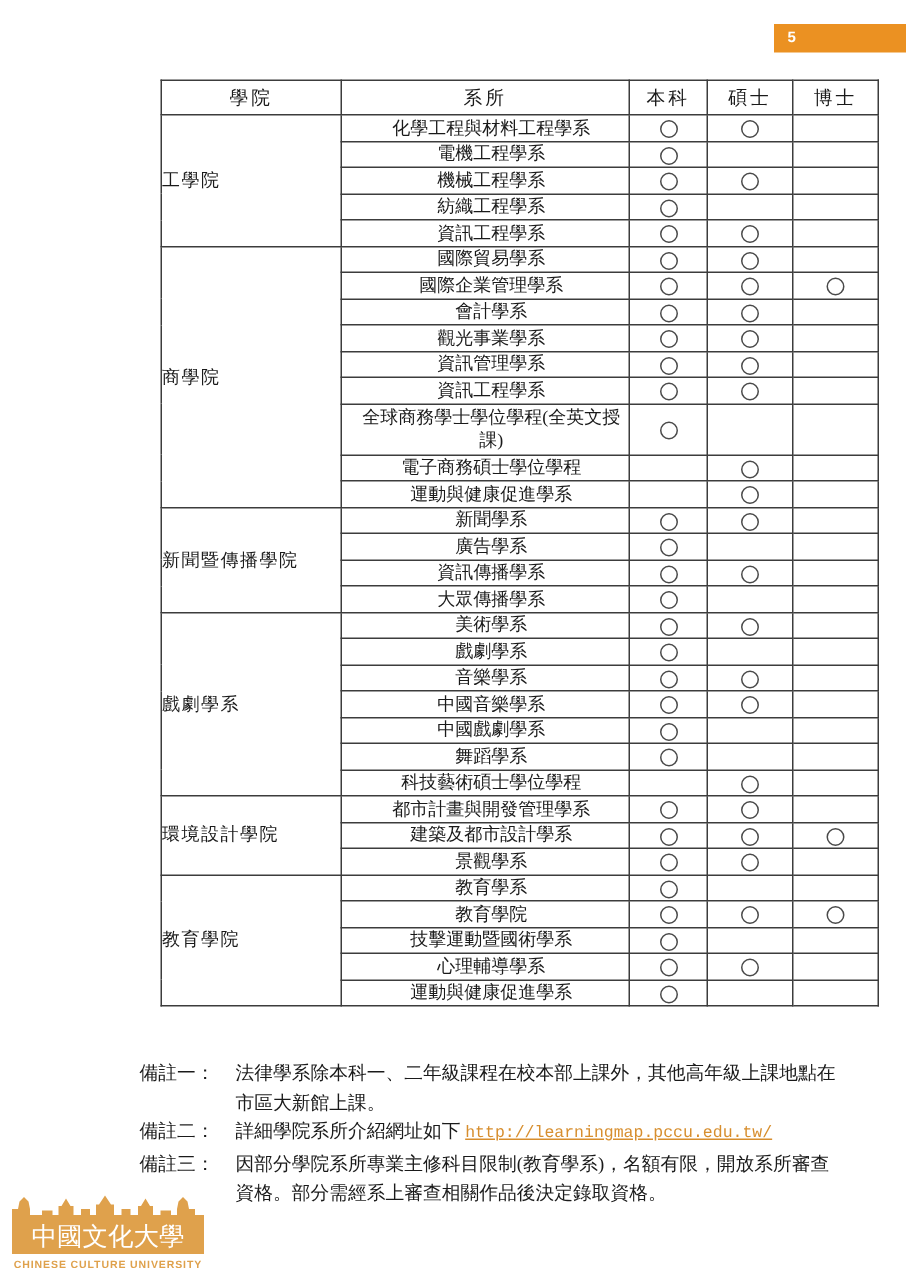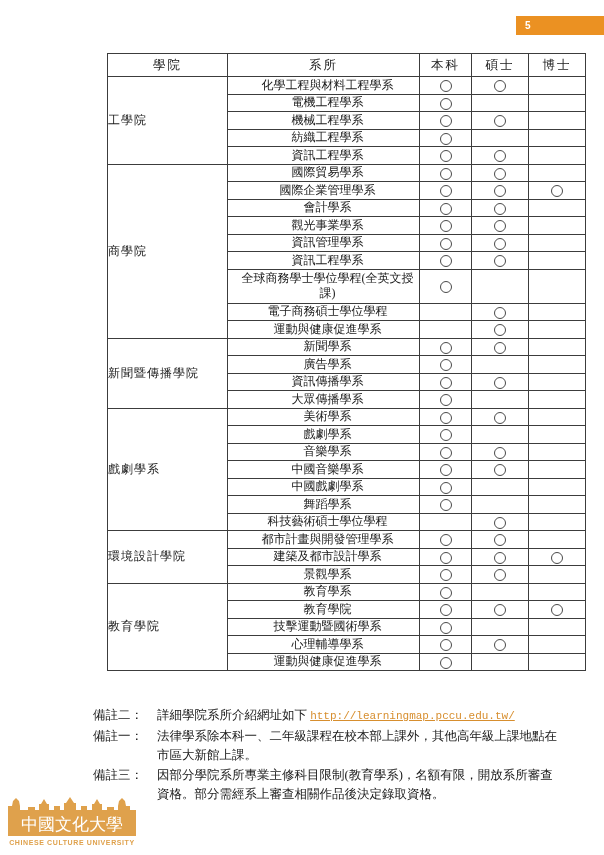--- a/index.html
+++ b/index.html
@@ -291,29 +291,29 @@
           <td class="dept-cell">運動與健康促進學系</td>
           <td class="mark-cell"><span class="circle" title="○"></span></td>
           <td class="mark-cell"></td>
           <td class="mark-cell"></td>
         </tr>
       </tbody>
   </table>
 
   <div class="notes">
     <div class="note">
+      <span class="note-label">備註一：</span>
+      <span class="note-content">法律學系除本科一、二年級課程在校本部上課外，其他高年級上課地點在市區大新館上課。</span>
+    </div>
+    <div class="note">
       <span class="note-label">備註二：</span>
       <span class="note-content">
         <span>詳細學院系所介紹網址如下</span>
         <a href="#" class="note-link">http://learningmap.pccu.edu.tw/</a>
       </span>
-    </div>
-    <div class="note">
-      <span class="note-label">備註一：</span>
-      <span class="note-content">法律學系除本科一、二年級課程在校本部上課外，其他高年級上課地點在市區大新館上課。</span>
     </div>
     <div class="note">
       <span class="note-label">備註三：</span>
       <span class="note-content">因部分學院系所專業主修科目限制(教育學系)，名額有限，開放系所審查資格。部分需經系上審查相關作品後決定錄取資格。</span>
     </div>
   </div>
 
   <svg class="logo" viewBox="0 0 128 56">
     <path fill="#DFA14C" d="
       M0,42 L0,12 L4,12 L5,7 L8,4 L11,7 L12,12 L16,12 L16,16 L20,16 L20,13 L27,13 L27,16

